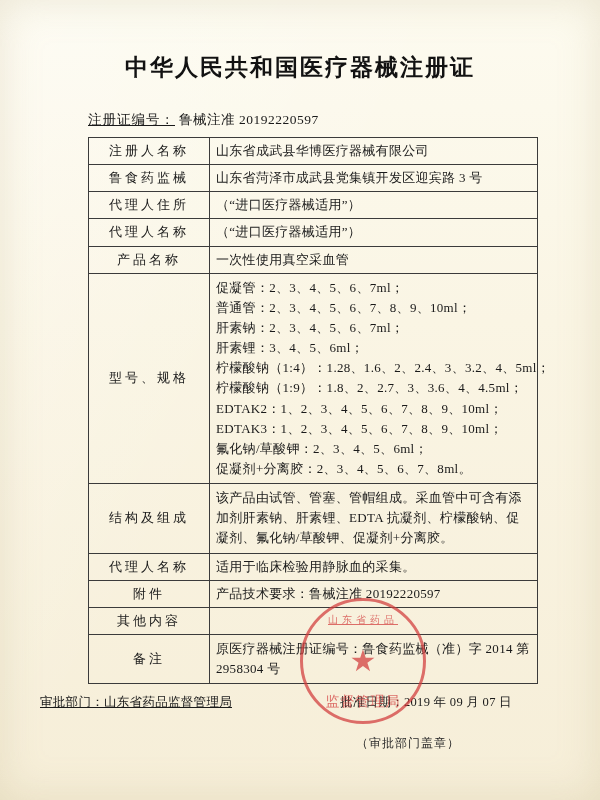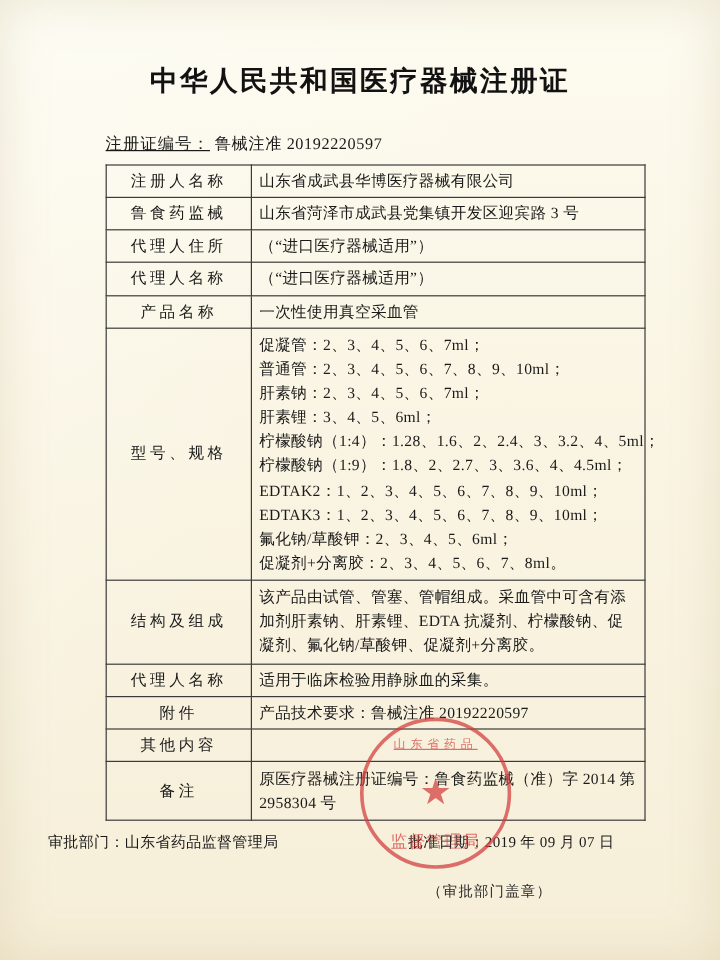--- a/index.html
+++ b/index.html
@@ -74,20 +74,21 @@
     width: 520px;
     font-size: 12.5px;
     position: relative;
   }
   .footer .row1 {
     display: flex;
     justify-content: flex-start;
   }
   .footer .left-col {
     width: 300px;
+    text-decoration: underline;
   }
   .footer .right-col {
     width: 220px;
   }
   .footer .fline { margin-bottom: 6px; letter-spacing: 0.3px; }
   .seal-note {
     text-align: right;
     width: 420px;
     margin-top: 18px;
     font-size: 12px;

